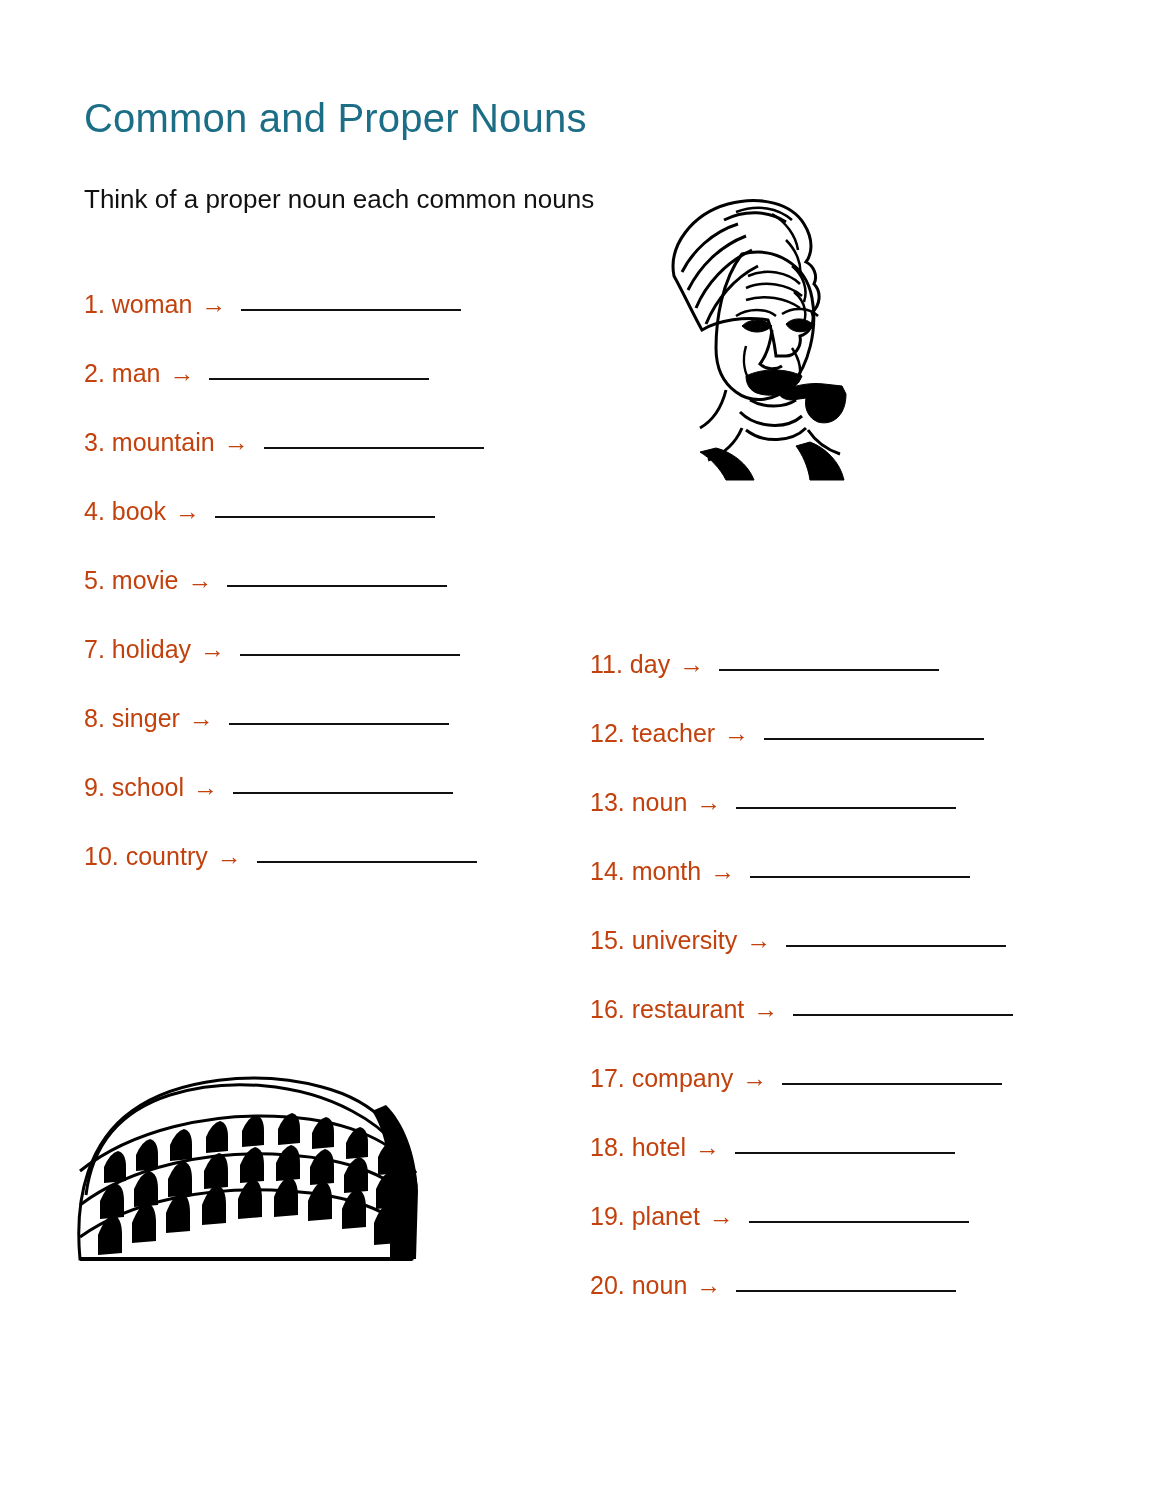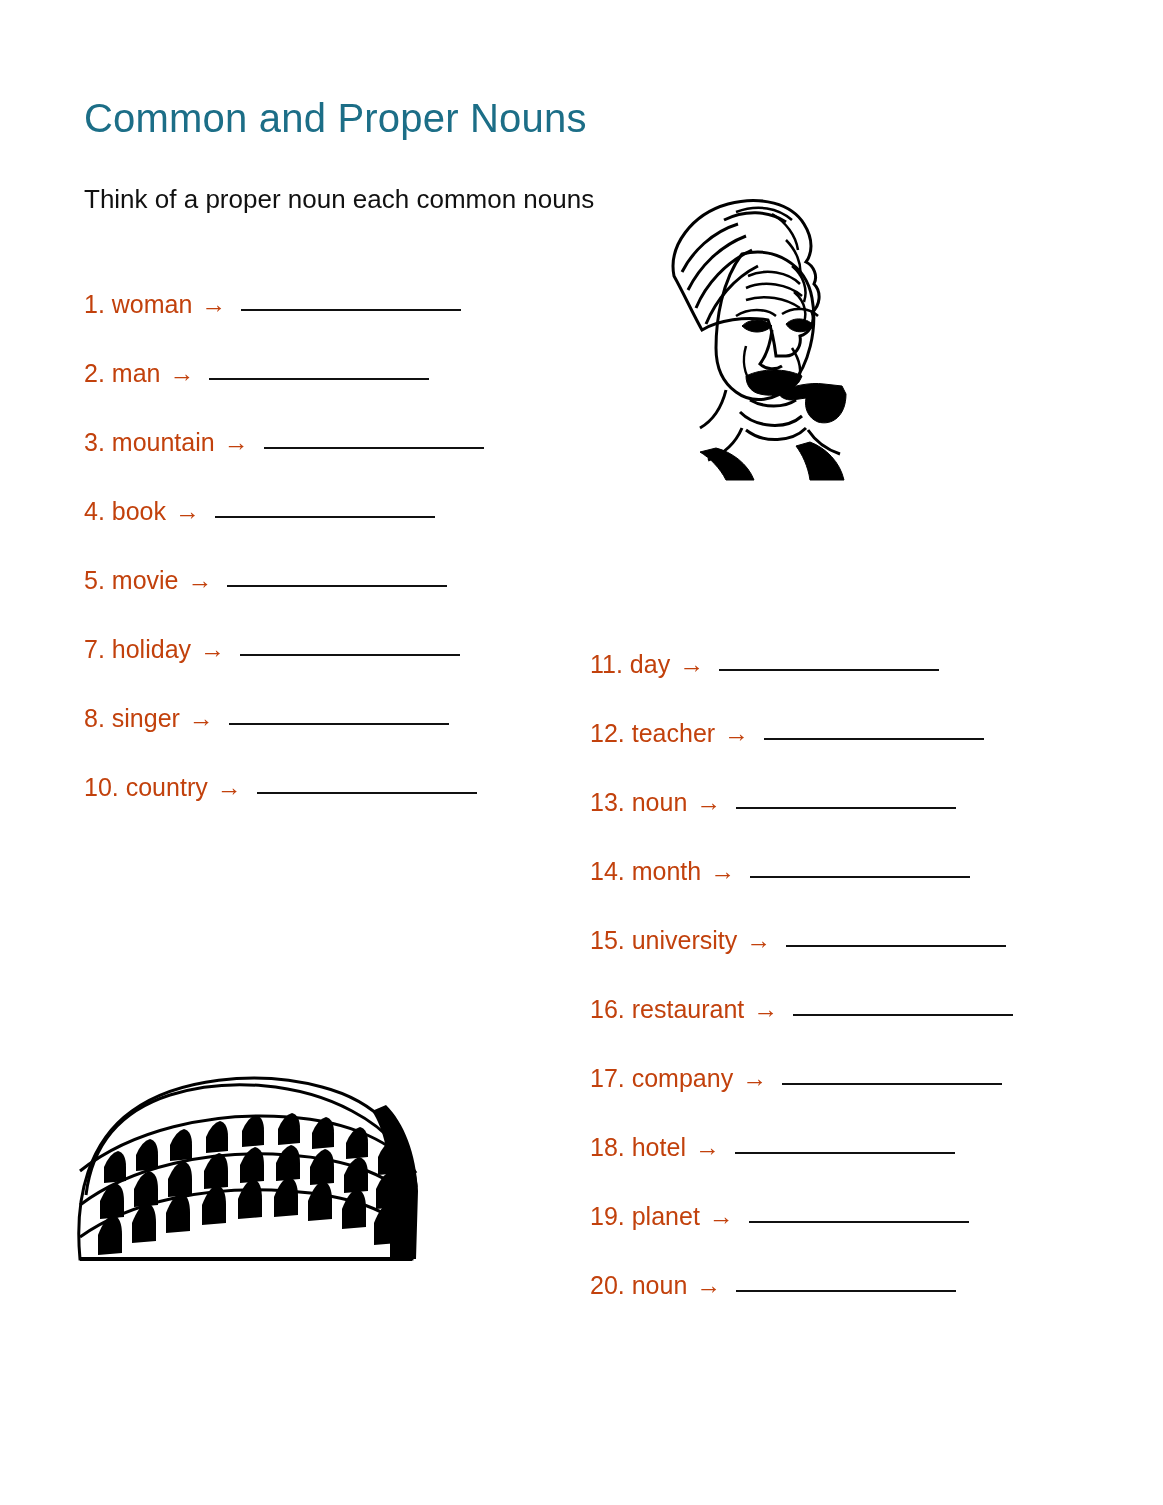--- a/index.html
+++ b/index.html
@@ -143,20 +143,26 @@
         <span class="blank"></span>
       </div>
 
       <div class="item">
         <span>8.</span>
         <span>singer</span>
         <span class="arrow">→</span>
         <span class="blank"></span>
       </div>
 
+      <div class="item">
+        <span>9.</span>
+        <span>school</span>
+        <span class="arrow">→</span>
+        <span class="blank"></span>
+      </div>
 
       <div class="item">
         <span>10.</span>
         <span>country</span>
         <span class="arrow">→</span>
         <span class="blank"></span>
       </div>
 
     </div>
 

